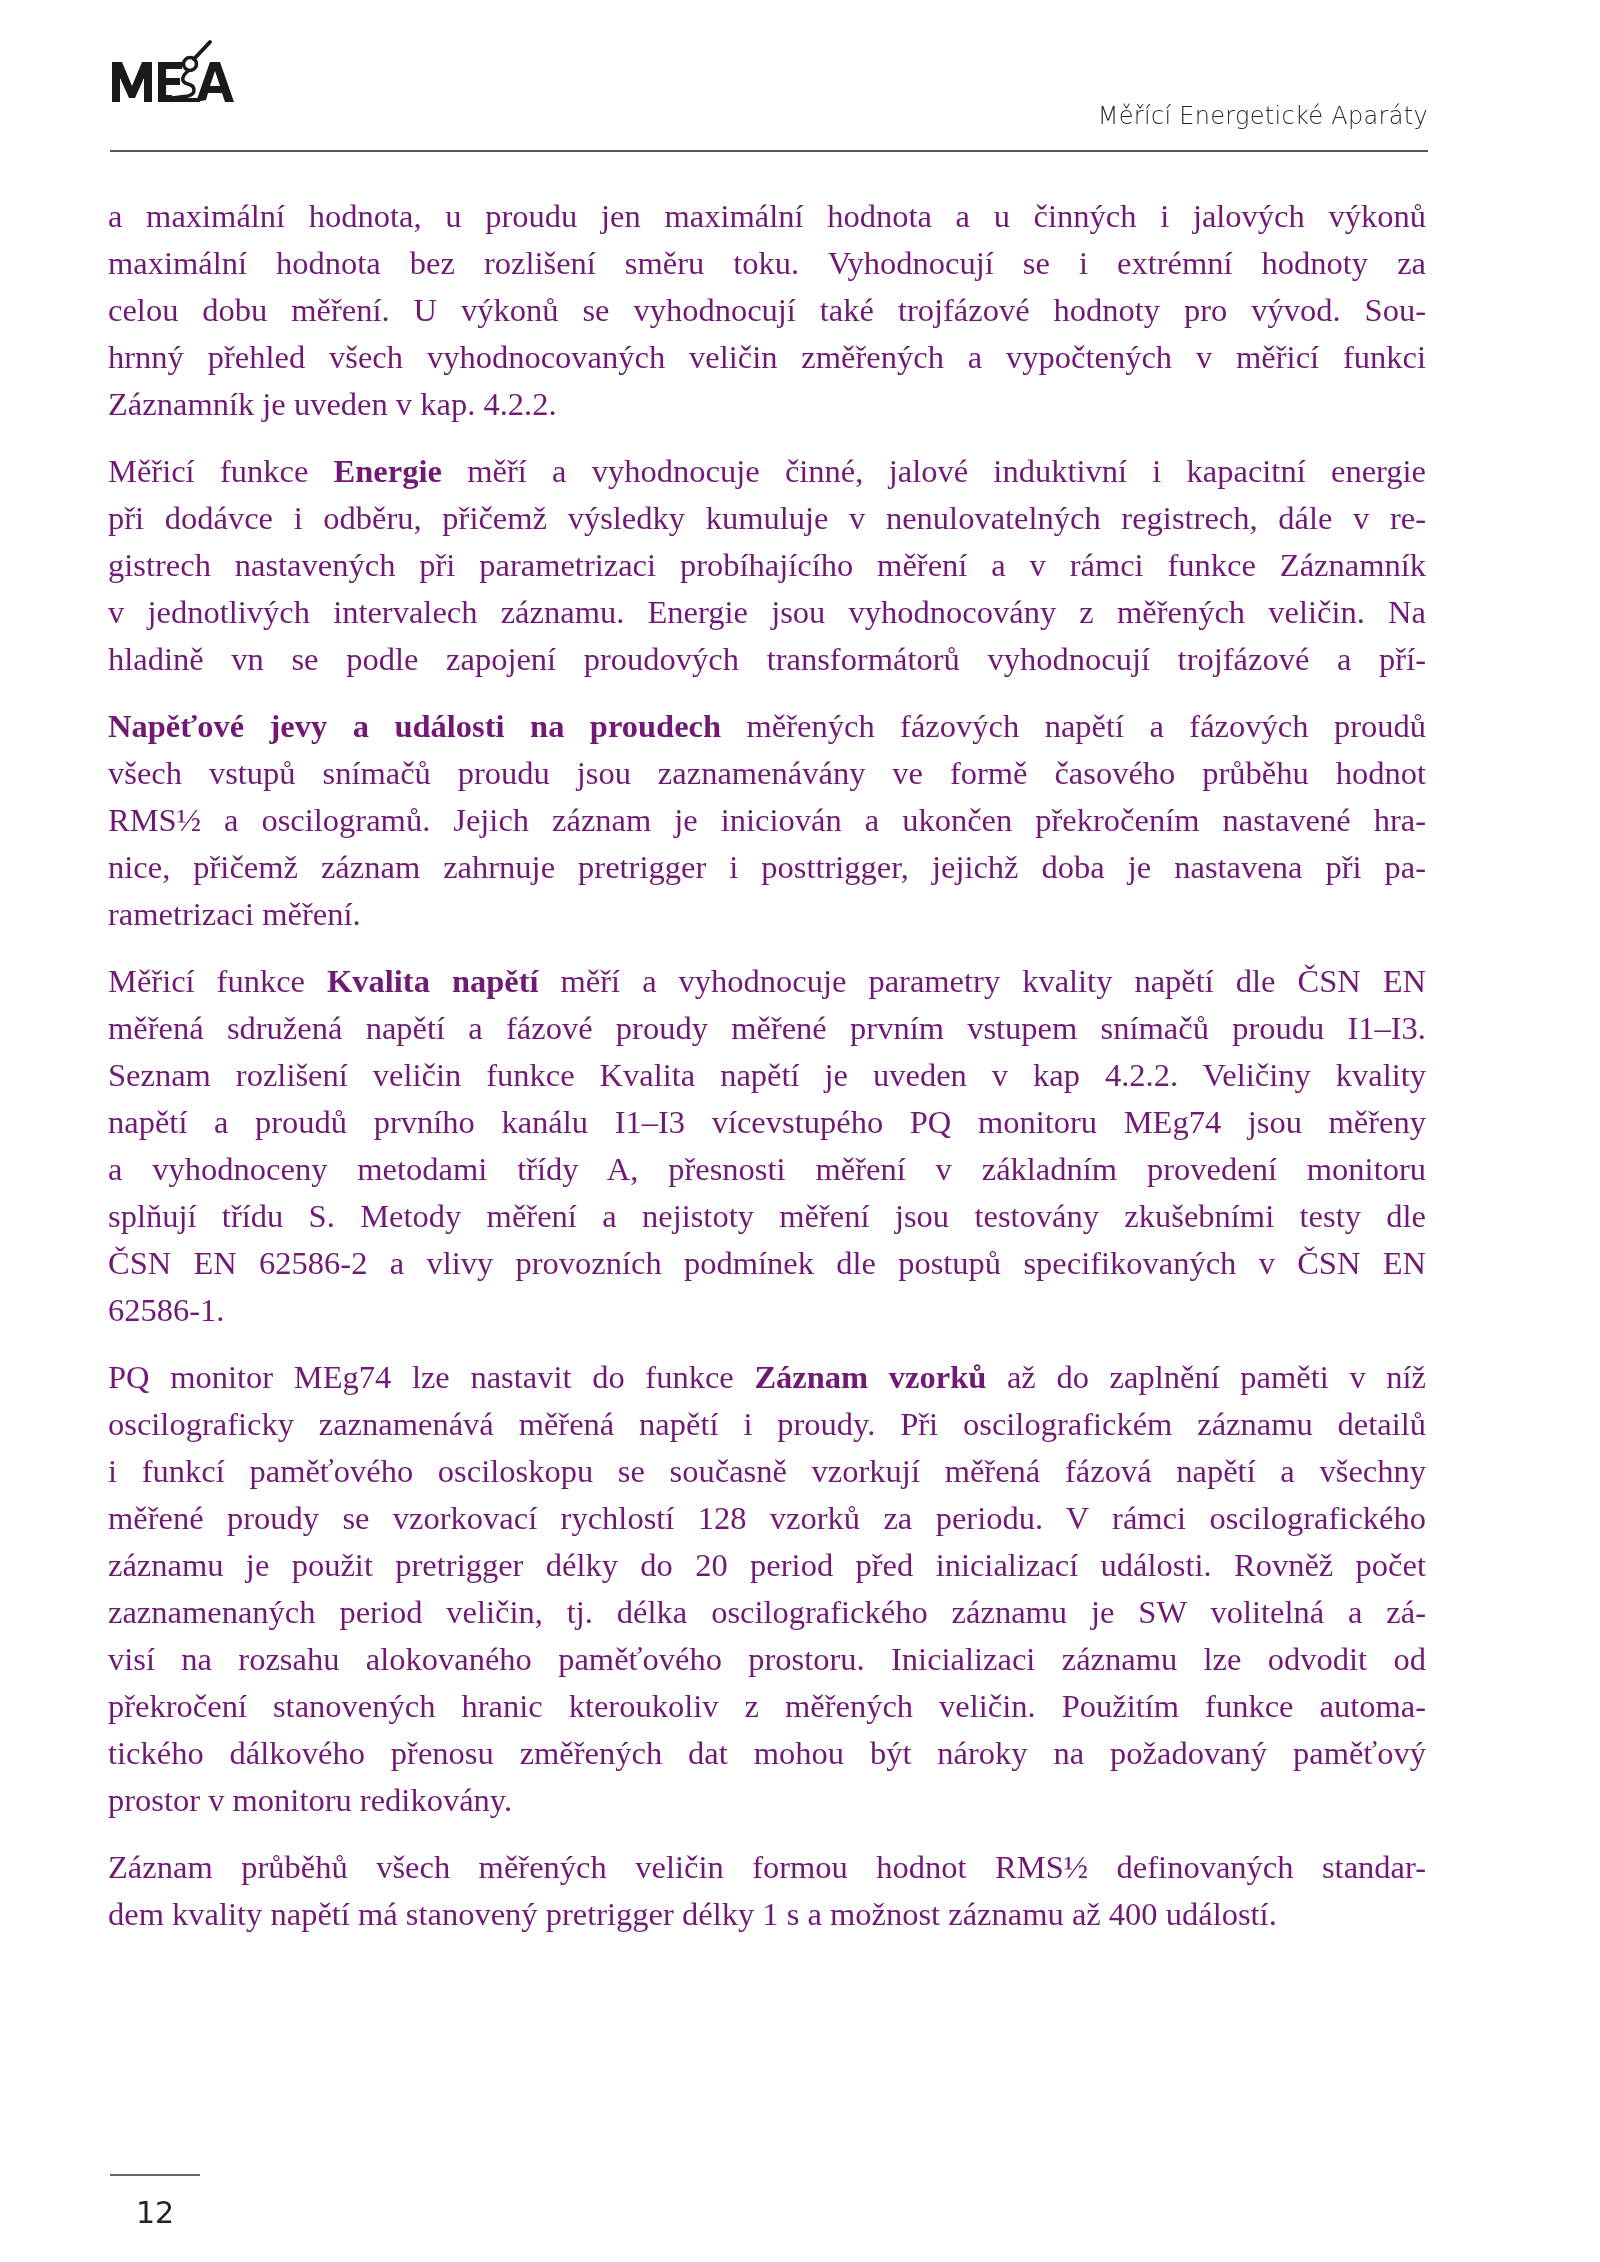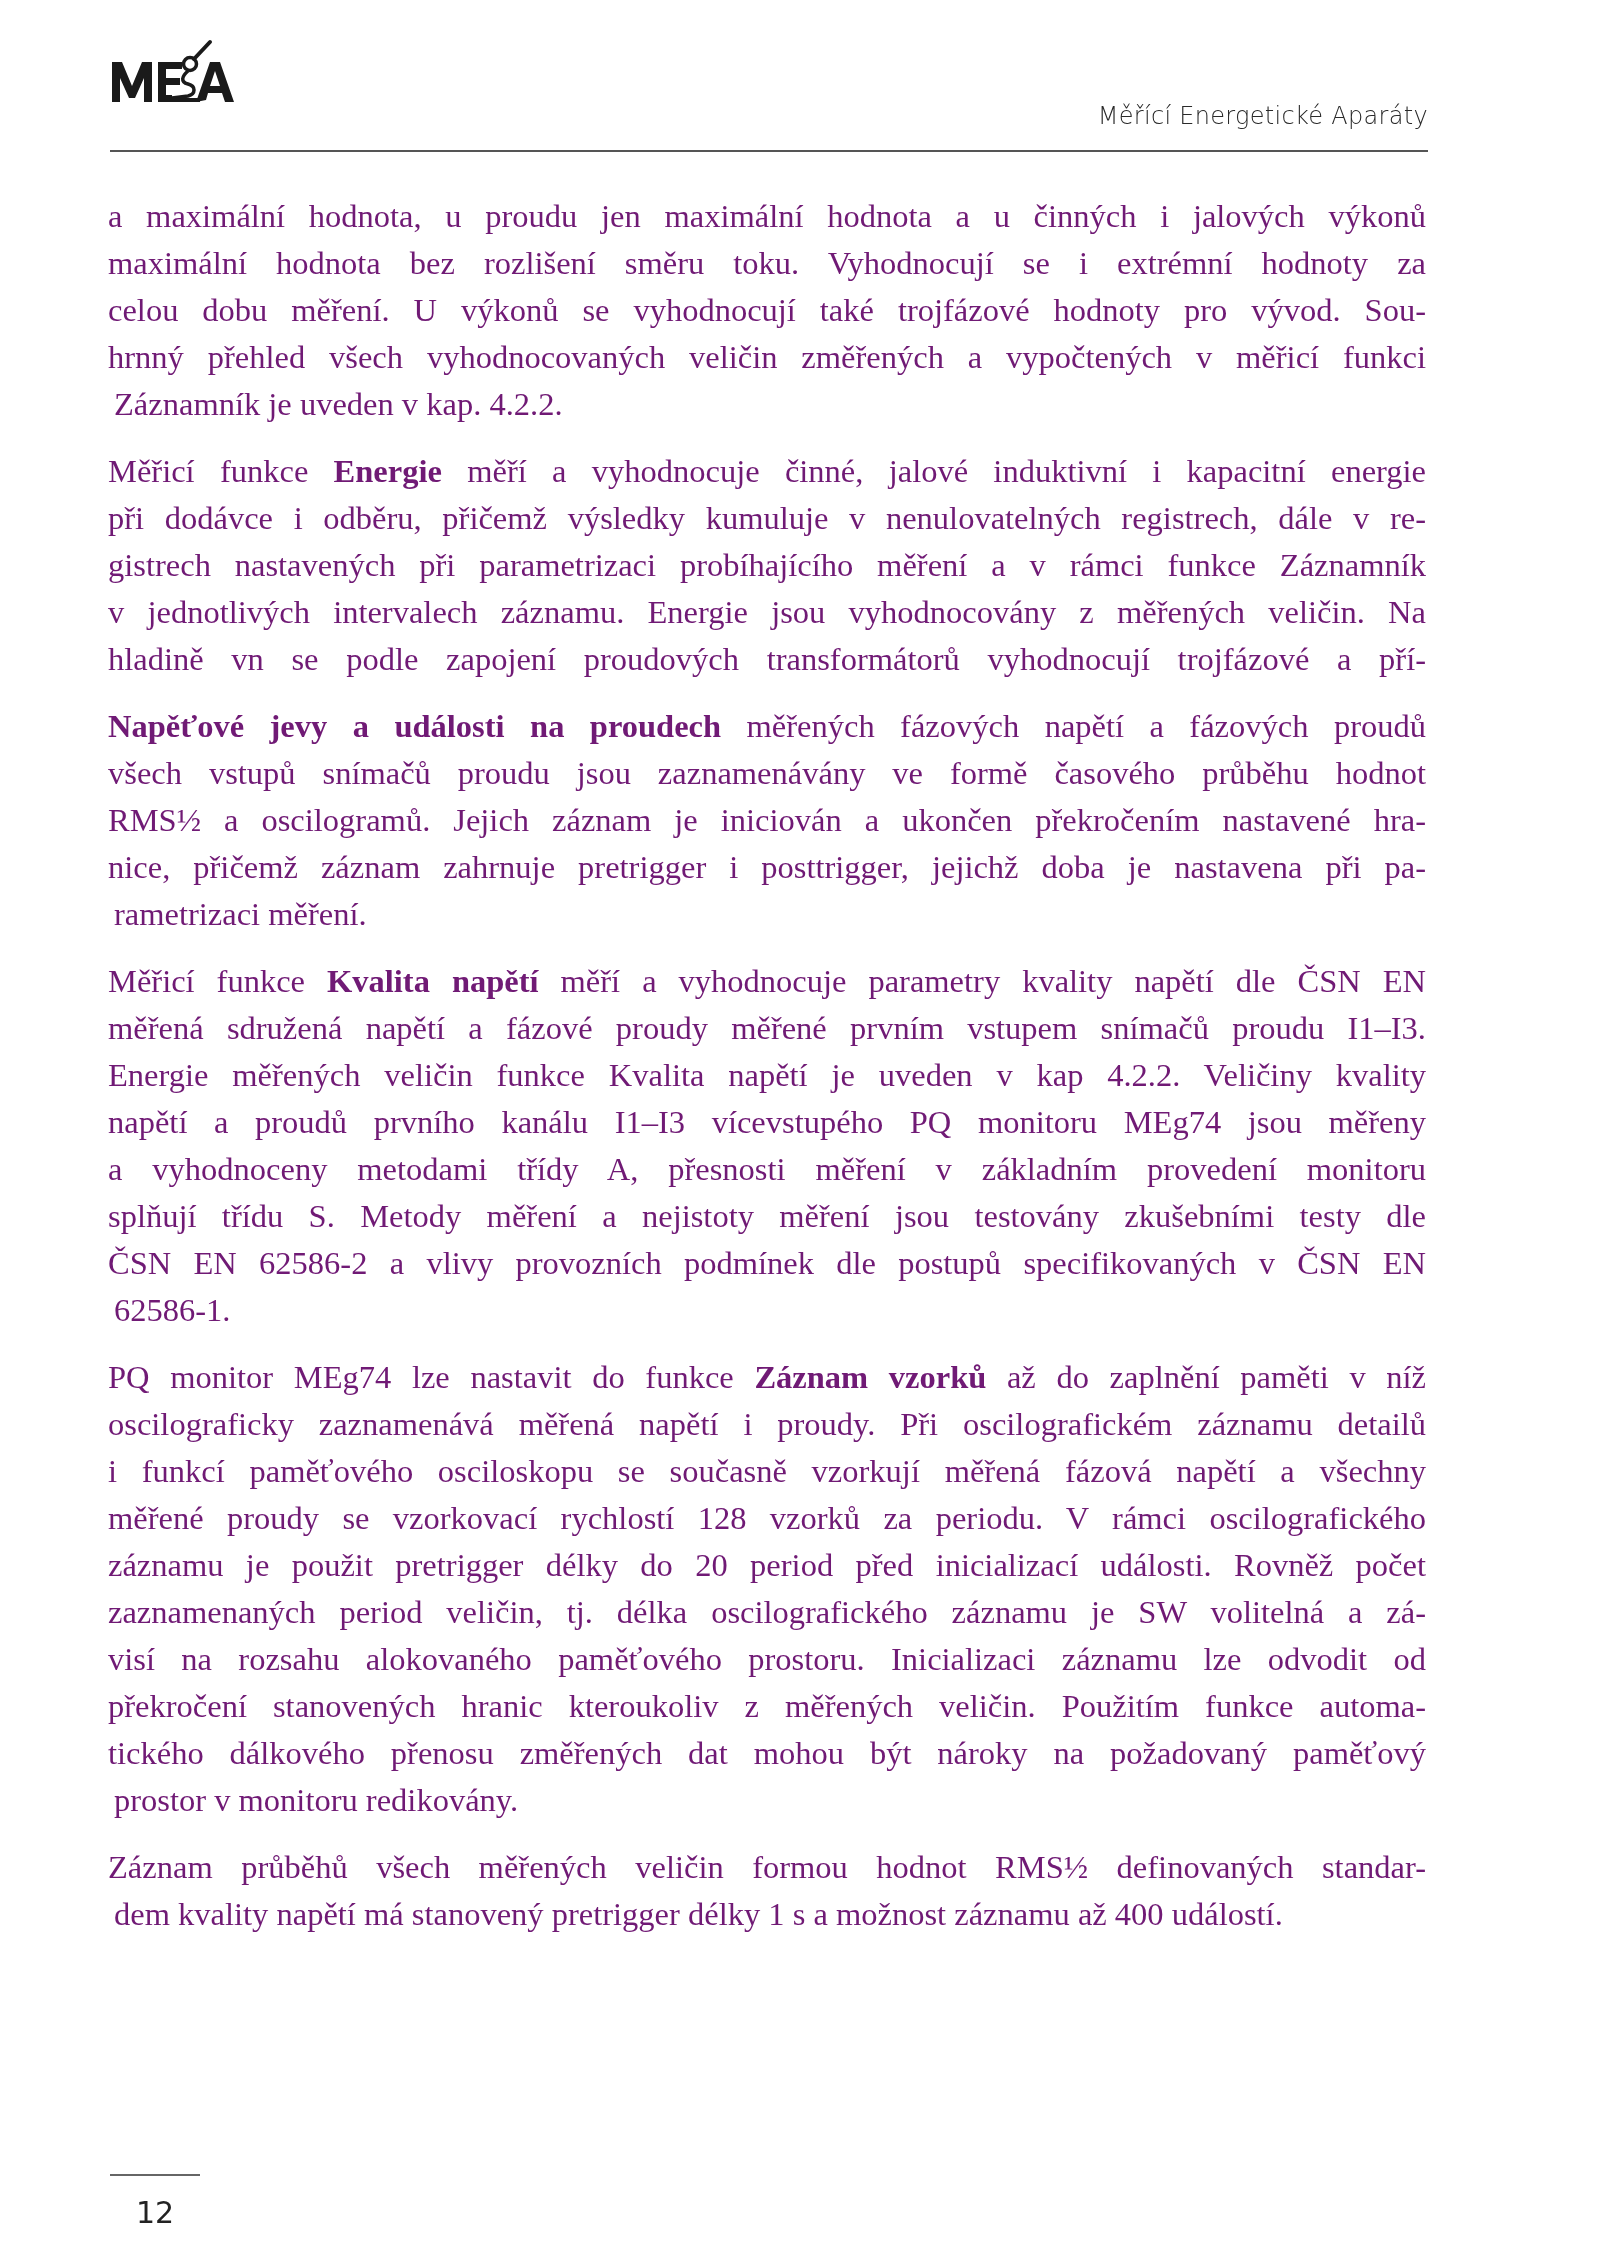--- a/index.html
+++ b/index.html
@@ -4,21 +4,21 @@
   <style>
     html, body { margin: 0; padding: 0; background: #ffffff; }
     body { width: 1600px; height: 2262px; position: relative; overflow: hidden; color: #1c1c1c; }
     .header { position: absolute; left: 110px; top: 30px; width: 1318px; height: 95px; }
     .logo { position: absolute; left: 0; top: 0; width: 135px; height: 80px; }
     .header-title { position: absolute; right: 0; top: 72px; font-family: "DejaVu Sans", sans-serif; font-size: 24px; color: #2a2a2a; letter-spacing: 0.3px; font-weight: 300; }
     .header-rule { position: absolute; left: 0; top: 120px; width: 1318px; height: 2px; background: #555; }
     .body-text { position: absolute; left: 108px; top: 193px; width: 1318px; font-family: "Liberation Serif", serif; font-size: 32.5px; color: #701a75; }
     .para { margin: 0 0 20px 0; }
     .line { display: block; height: 47px; line-height: 47px; text-align: justify; text-align-last: justify; white-space: nowrap; overflow: visible; }
-    .line.last { text-align-last: left; margin-left: 6px; }
+    .line.last { text-align-last: left; }
     .line span { white-space: normal; }
     b { font-weight: bold; }
     .footer-rule { position: absolute; left: 110px; top: 2174px; width: 90px; height: 2px; background: #666; }
     .page-number { position: absolute; left: 136px; top: 2195px; font-family: "DejaVu Sans", sans-serif; font-size: 30px; color: #222; text-align: center; }
   </style>
 </head>
 <body>
 
 <div class="header">
   <svg class="logo" viewBox="0 0 135 80" xmlns="http://www.w3.org/2000/svg">
@@ -56,21 +56,21 @@
     <div class="para">
       <div class="line"><b>Napěťové jevy a události na proudech</b><span> měřených fázových napětí a fázových proudů</span></div>
       <div class="line"><span>všech vstupů snímačů proudu jsou zaznamenávány ve formě časového průběhu hodnot</span></div>
       <div class="line"><span>RMS½ a oscilogramů. Jejich záznam je iniciován a ukončen překročením nastavené hra-</span></div>
       <div class="line"><span>nice, přičemž záznam zahrnuje pretrigger i posttrigger, jejichž doba je nastavena při pa-</span></div>
       <div class="line last"><span>rametrizaci měření.</span></div>
     </div>
     <div class="para">
       <div class="line"><span>Měřicí funkce </span><b>Kvalita napětí</b><span> měří a vyhodnocuje parametry kvality napětí dle ČSN EN</span></div>
       <div class="line"><span>měřená sdružená napětí a fázové proudy měřené prvním vstupem snímačů proudu I1–I3.</span></div>
-      <div class="line"><span>Energie měřených veličin funkce Kvalita napětí je uveden v kap 4.2.2. Veličiny kvality</span></div>
+      <div class="line"><span>Seznam rozlišení veličin funkce Kvalita napětí je uveden v kap 4.2.2. Veličiny kvality</span></div>
       <div class="line"><span>napětí a proudů prvního kanálu I1–I3 vícevstupého PQ monitoru MEg74 jsou měřeny</span></div>
       <div class="line"><span>a vyhodnoceny metodami třídy A, přesnosti měření v základním provedení monitoru</span></div>
       <div class="line"><span>splňují třídu S. Metody měření a nejistoty měření jsou testovány zkušebními testy dle</span></div>
       <div class="line"><span>ČSN EN 62586-2 a vlivy provozních podmínek dle postupů specifikovaných v ČSN EN</span></div>
       <div class="line last"><span>62586-1.</span></div>
     </div>
     <div class="para">
       <div class="line"><span>PQ monitor MEg74 lze nastavit do funkce </span><b>Záznam vzorků</b><span> až do zaplnění paměti v níž</span></div>
       <div class="line"><span>oscilograficky zaznamenává měřená napětí i proudy. Při oscilografickém záznamu detailů</span></div>
       <div class="line"><span>i funkcí paměťového osciloskopu se současně vzorkují měřená fázová napětí a všechny</span></div>

